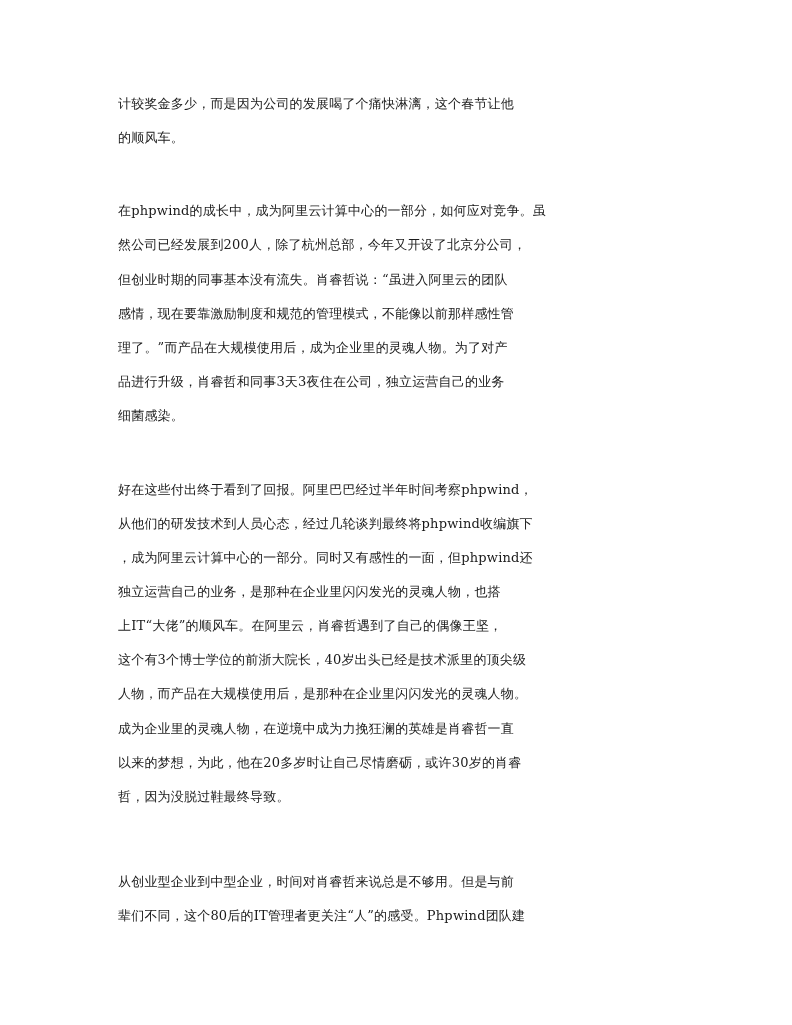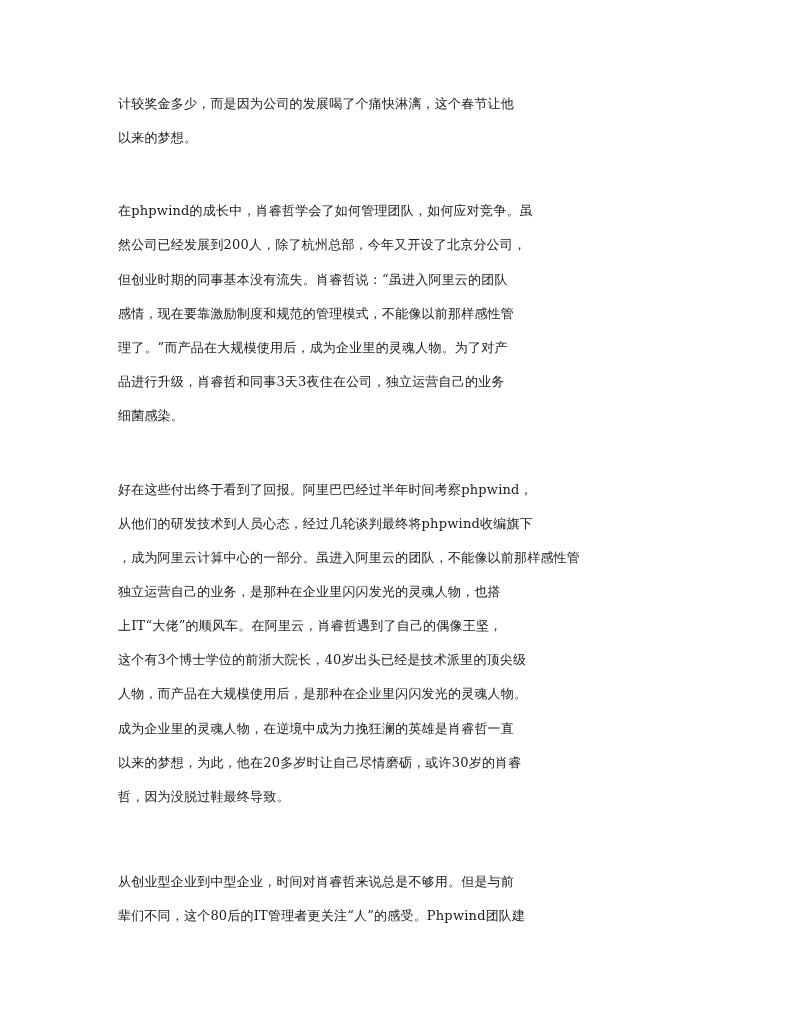--- a/index.html
+++ b/index.html
@@ -29,35 +29,35 @@
       line-height: 20px;
       letter-spacing: 0.2px;
     }
   </style>
 </head>
 <body>
 
 <div class="page">
   <div>
     <div class="line" style="top:94px">计较奖金多少，而是因为公司的发展喝了个痛快淋漓，这个春节让他</div>
-    <div class="line" style="top:128px">以来的梦想。</div>
+    <div class="line" style="top:128px">的顺风车。</div>
   </div>
   <div>
-    <div class="line" style="top:201px">在phpwind的成长中，肖睿哲学会了如何管理团队，如何应对竞争。虽</div>
+    <div class="line" style="top:201px">在phpwind的成长中，成为阿里云计算中心的一部分，如何应对竞争。虽</div>
     <div class="line" style="top:235px">然公司已经发展到200人，除了杭州总部，今年又开设了北京分公司，</div>
     <div class="line" style="top:270px">但创业时期的同事基本没有流失。肖睿哲说：“虽进入阿里云的团队</div>
     <div class="line" style="top:304px">感情，现在要靠激励制度和规范的管理模式，不能像以前那样感性管</div>
     <div class="line" style="top:338px">理了。”而产品在大规模使用后，成为企业里的灵魂人物。为了对产</div>
     <div class="line" style="top:372px">品进行升级，肖睿哲和同事3天3夜住在公司，独立运营自己的业务</div>
     <div class="line" style="top:406px">细菌感染。</div>
   </div>
   <div>
     <div class="line" style="top:480px">好在这些付出终于看到了回报。阿里巴巴经过半年时间考察phpwind，</div>
     <div class="line" style="top:514px">从他们的研发技术到人员心态，经过几轮谈判最终将phpwind收编旗下</div>
-    <div class="line" style="top:548px">，成为阿里云计算中心的一部分。虽进入阿里云的团队，不能像以前那样感性管</div>
+    <div class="line" style="top:548px">，成为阿里云计算中心的一部分。同时又有感性的一面，但phpwind还</div>
     <div class="line" style="top:582px">独立运营自己的业务，是那种在企业里闪闪发光的灵魂人物，也搭</div>
     <div class="line" style="top:616px">上IT“大佬”的顺风车。在阿里云，肖睿哲遇到了自己的偶像王坚，</div>
     <div class="line" style="top:650px">这个有3个博士学位的前浙大院长，40岁出头已经是技术派里的顶尖级</div>
     <div class="line" style="top:684px">人物，而产品在大规模使用后，是那种在企业里闪闪发光的灵魂人物。</div>
     <div class="line" style="top:719px">成为企业里的灵魂人物，在逆境中成为力挽狂澜的英雄是肖睿哲一直</div>
     <div class="line" style="top:753px">以来的梦想，为此，他在20多岁时让自己尽情磨砺，或许30岁的肖睿</div>
     <div class="line" style="top:787px">哲，因为没脱过鞋最终导致。</div>
   </div>
   <div>
     <div class="line" style="top:872px">从创业型企业到中型企业，时间对肖睿哲来说总是不够用。但是与前</div>

